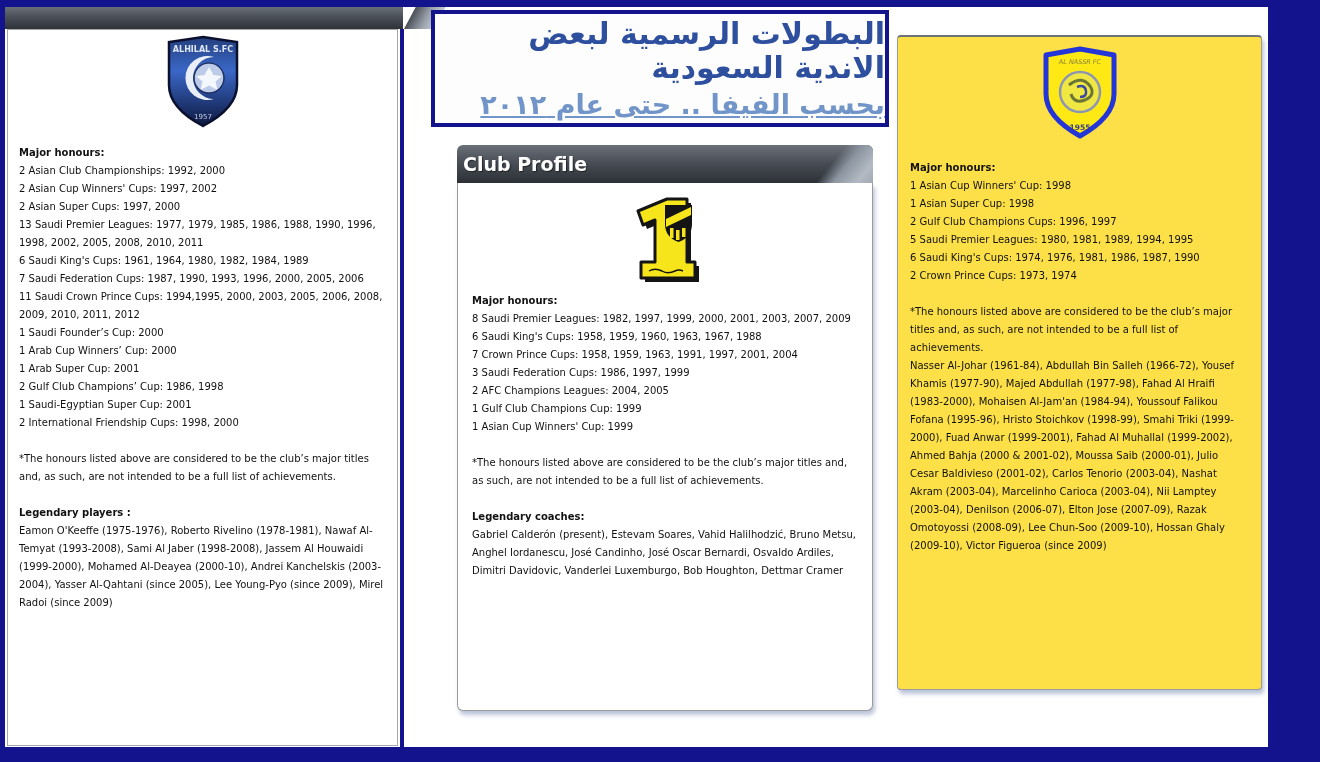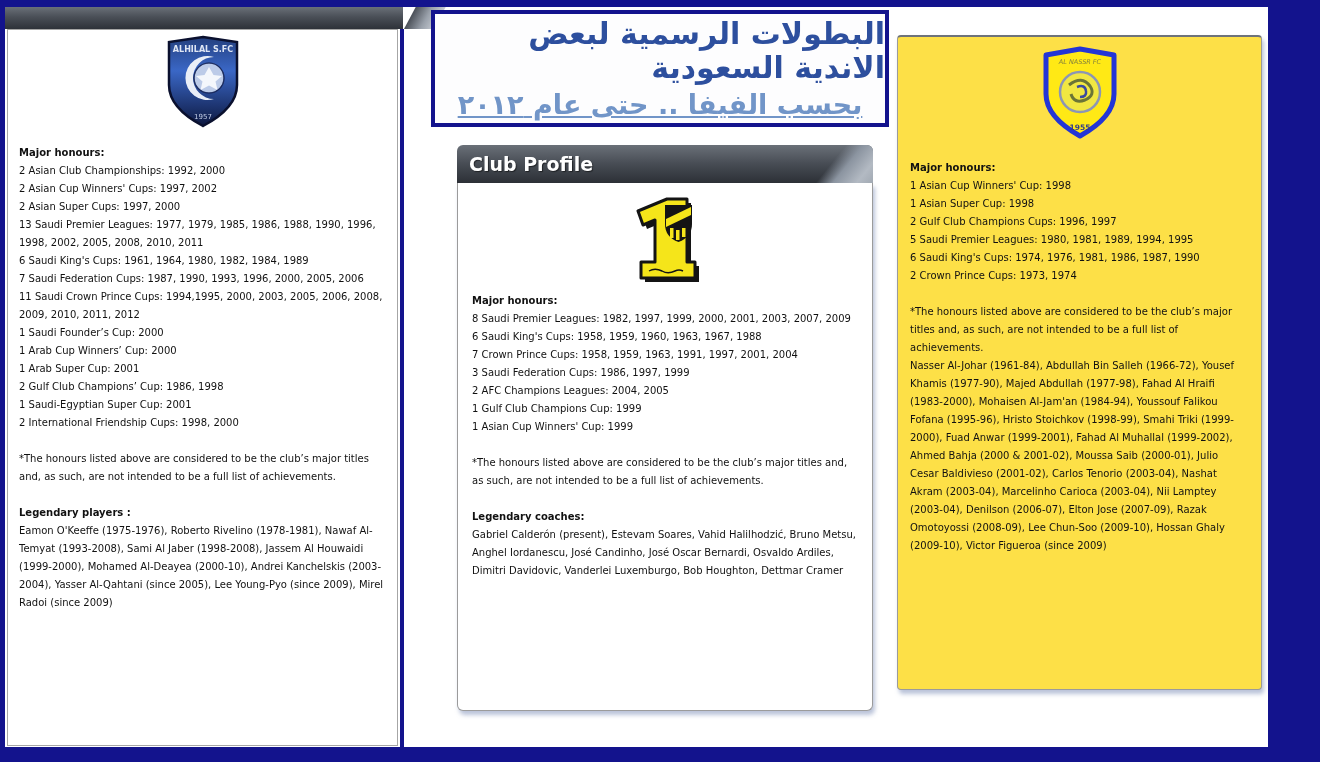--- a/index.html
+++ b/index.html
@@ -22,28 +22,28 @@
             background:linear-gradient(90deg,#4a4f57 0%,#9aa1ab 55%,#c6cbd2 100%); }
 
   
   .separator { position:absolute; left:400px; top:29px; width:4px; height:718px; background:#13138d; }
 
   
   .left-panel { position:absolute; left:7px; top:29px; width:391px; height:717px;
                 background:#fff; border:1px solid #a6a6a6; overflow:hidden; }
   .title-box  { position:absolute; left:431px; top:10px; width:458px; height:117px;
                 background:#fdfdfe; border:4px solid #13138d;
-                display:flex; flex-direction:column; justify-content:space-evenly; align-items:center; }
+                display:flex; flex-direction:column; justify-content:space-evenly; align-items:flex-end; }
   .title-line1 { font-size:30px; font-weight:bold; color:#2d4f9e; direction:rtl; line-height:1.15; }
   .title-line2 { font-size:27px; font-weight:bold; color:#7195c8; direction:rtl; line-height:1.15;text-decoration:underline; }
 
   .center-panel { position:absolute; left:457px; top:145px; width:416px; }
   .center-header { position:relative; height:38px; border-radius:6px 6px 0 0; overflow:hidden;
                    background:linear-gradient(180deg,#6a7078 0%,#474c54 50%,#2c3036 100%);
-                   color:#fff; font-size:19px; font-weight:bold; line-height:38px; padding-left:12px;
+                   color:#fff; font-size:19px; font-weight:bold; line-height:38px; padding-left:6px;
                    text-shadow:1px 1px 1px rgba(0,0,0,.5); }
   .center-header .swoosh { position:absolute; right:-18px; top:-6px; width:70px; height:50px;
                    transform:skewX(-32deg);
                    background:linear-gradient(100deg,rgba(0,0,0,0) 18%,#8b94a0 40%,#b3bac3 70%,#9aa2ac 100%); }
   .center-body { background:#fff; border:1px solid #9b9b9b; border-top:none;
                  border-radius:0 0 6px 6px; height:528px; overflow:hidden;
                  box-shadow:2px 4px 4px rgba(130,145,185,.55); }
 
   .right-panel { position:absolute; left:897px; top:35px; width:365px; height:655px;
                  background:#fde047; border:1px solid #9b9b9b; border-top:2px solid #6e737a;

